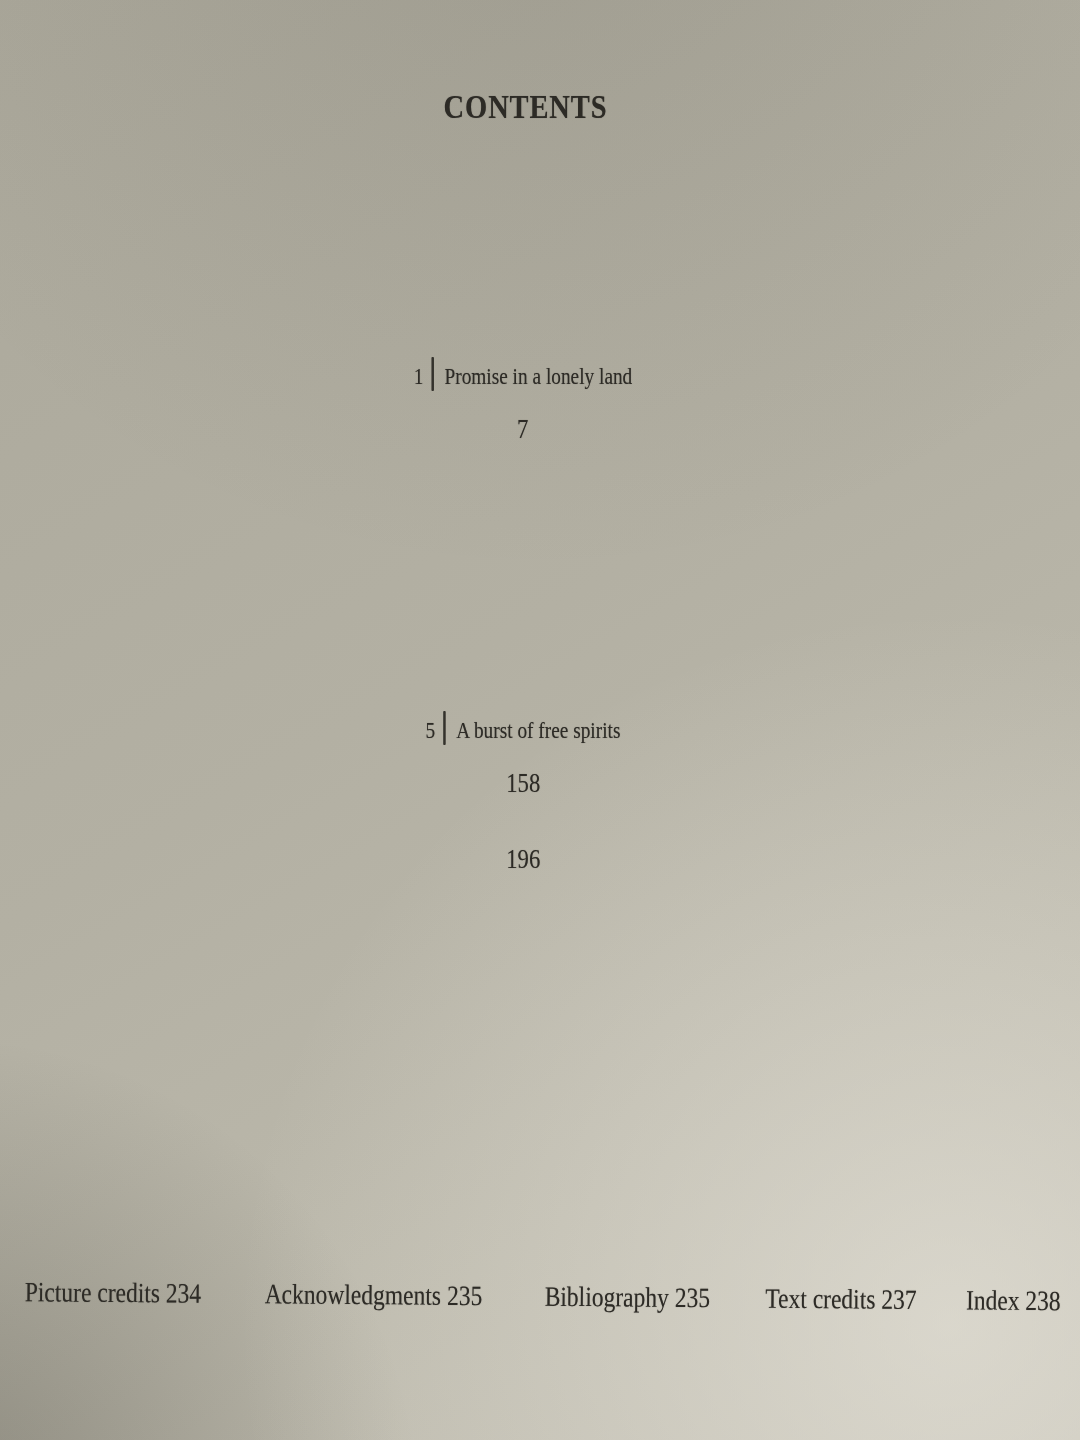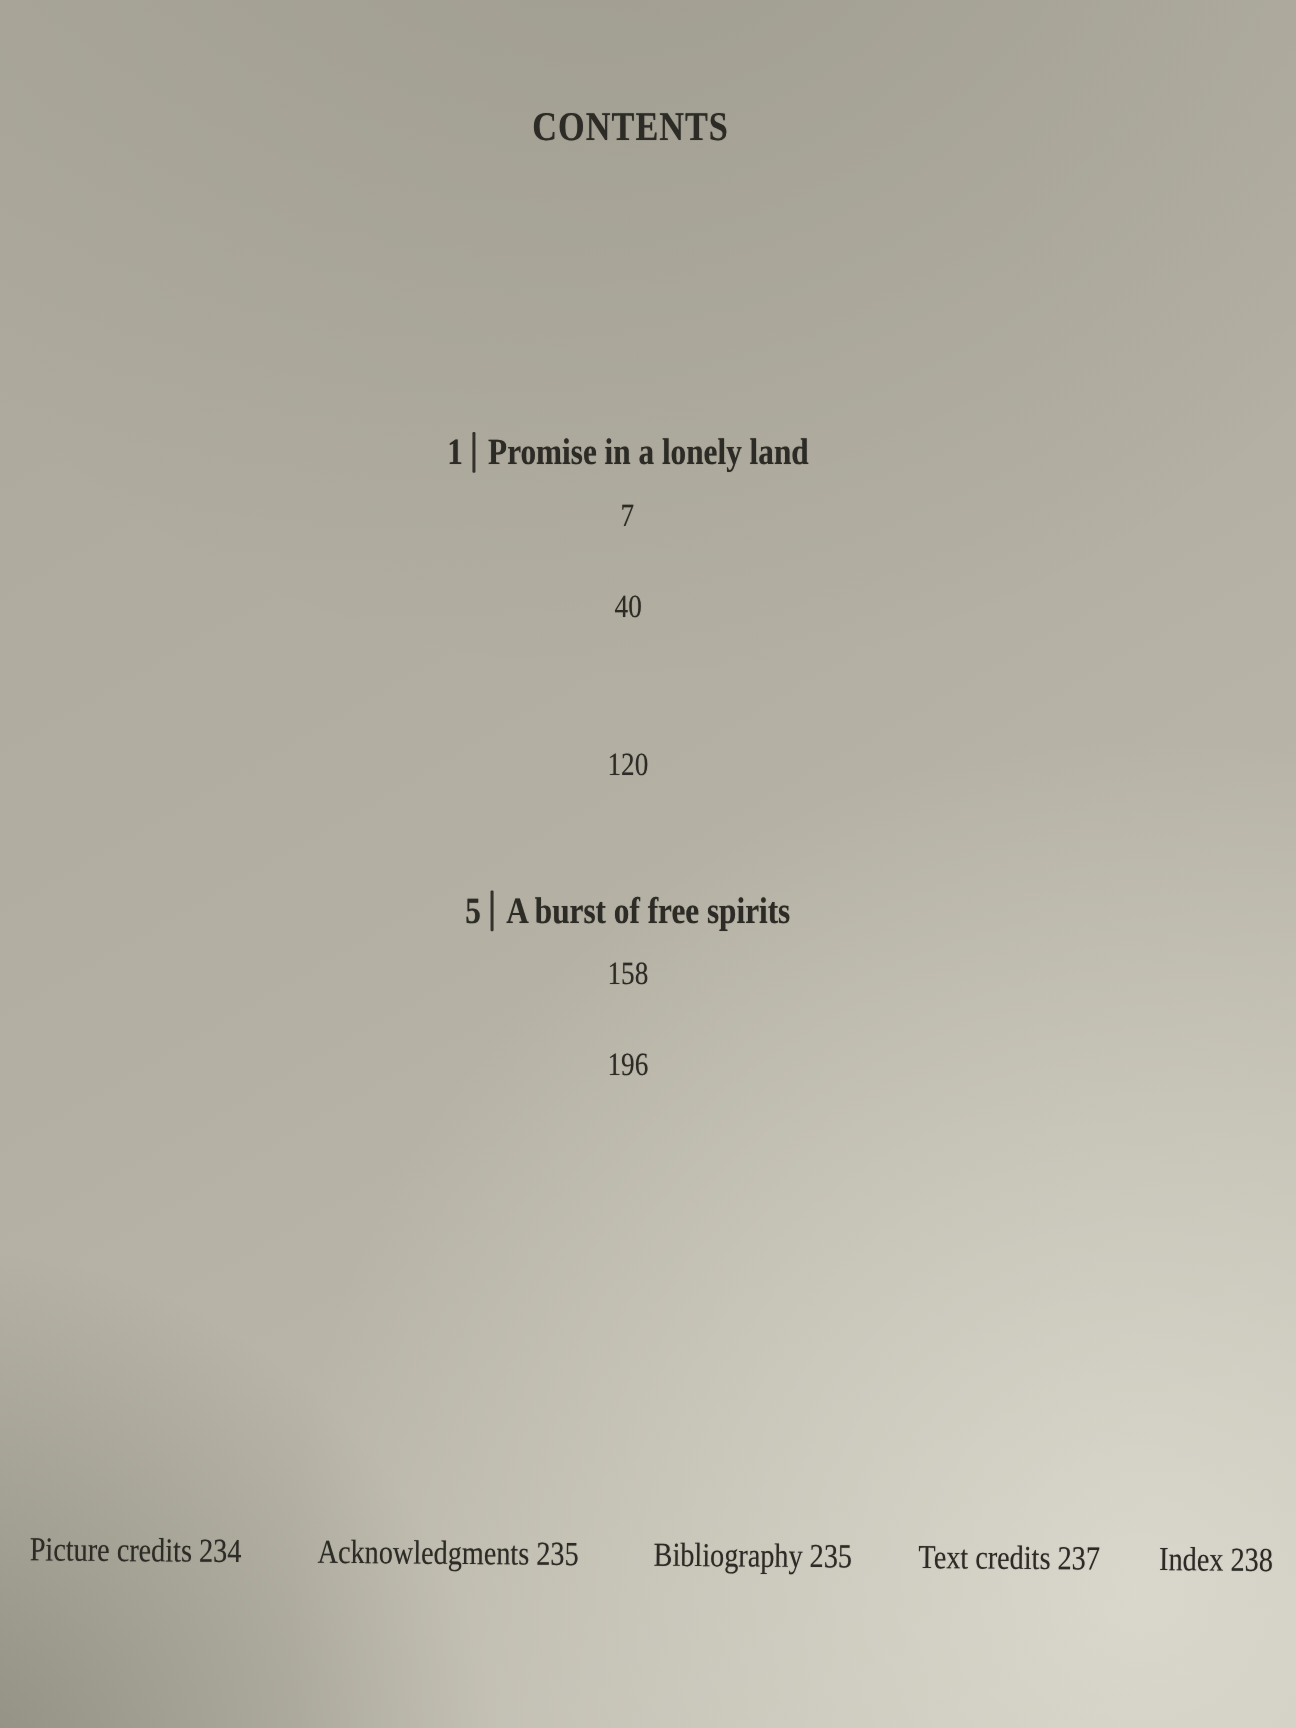--- a/index.html
+++ b/index.html
@@ -48,22 +48,22 @@
     width: 1046px; 
     text-align: center;
   }
   .toc-entry {
     height: 118px;
   }
   .toc-entry.last {
     margin-top: 6px;
   }
   .entry-line {
-    font-size: 31px;
-    font-weight: bold;
+    font-size: 23px;
+    font-weight: normal;
     line-height: 42px;
   }
   .chapter-bar {
     display: inline-block;
     width: 3px;
     height: 34px;
     background: #34322c;
     margin: 0 13px 0 9px;
     vertical-align: -7px;
     border-radius: 1px;
@@ -109,30 +109,24 @@
         <span class="cond">
           <span>1</span><span class="chapter-bar"></span><span>Promise in a lonely land</span>
         </span>
       </div>
       <div class="entry-page ink">
         <span class="cond">7</span>
       </div>
     </div>
 
     <div class="toc-entry">
-      <div class="entry-page ink">
-        <span class="cond">40</span>
-      </div>
     </div>
 
 
     <div class="toc-entry">
-      <div class="entry-page ink">
-        <span class="cond">120</span>
-      </div>
     </div>
 
     <div class="toc-entry">
       <div class="entry-line ink">
         <span class="cond">
           <span>5</span><span class="chapter-bar"></span><span>A burst of free spirits</span>
         </span>
       </div>
       <div class="entry-page ink">
         <span class="cond">158</span>

